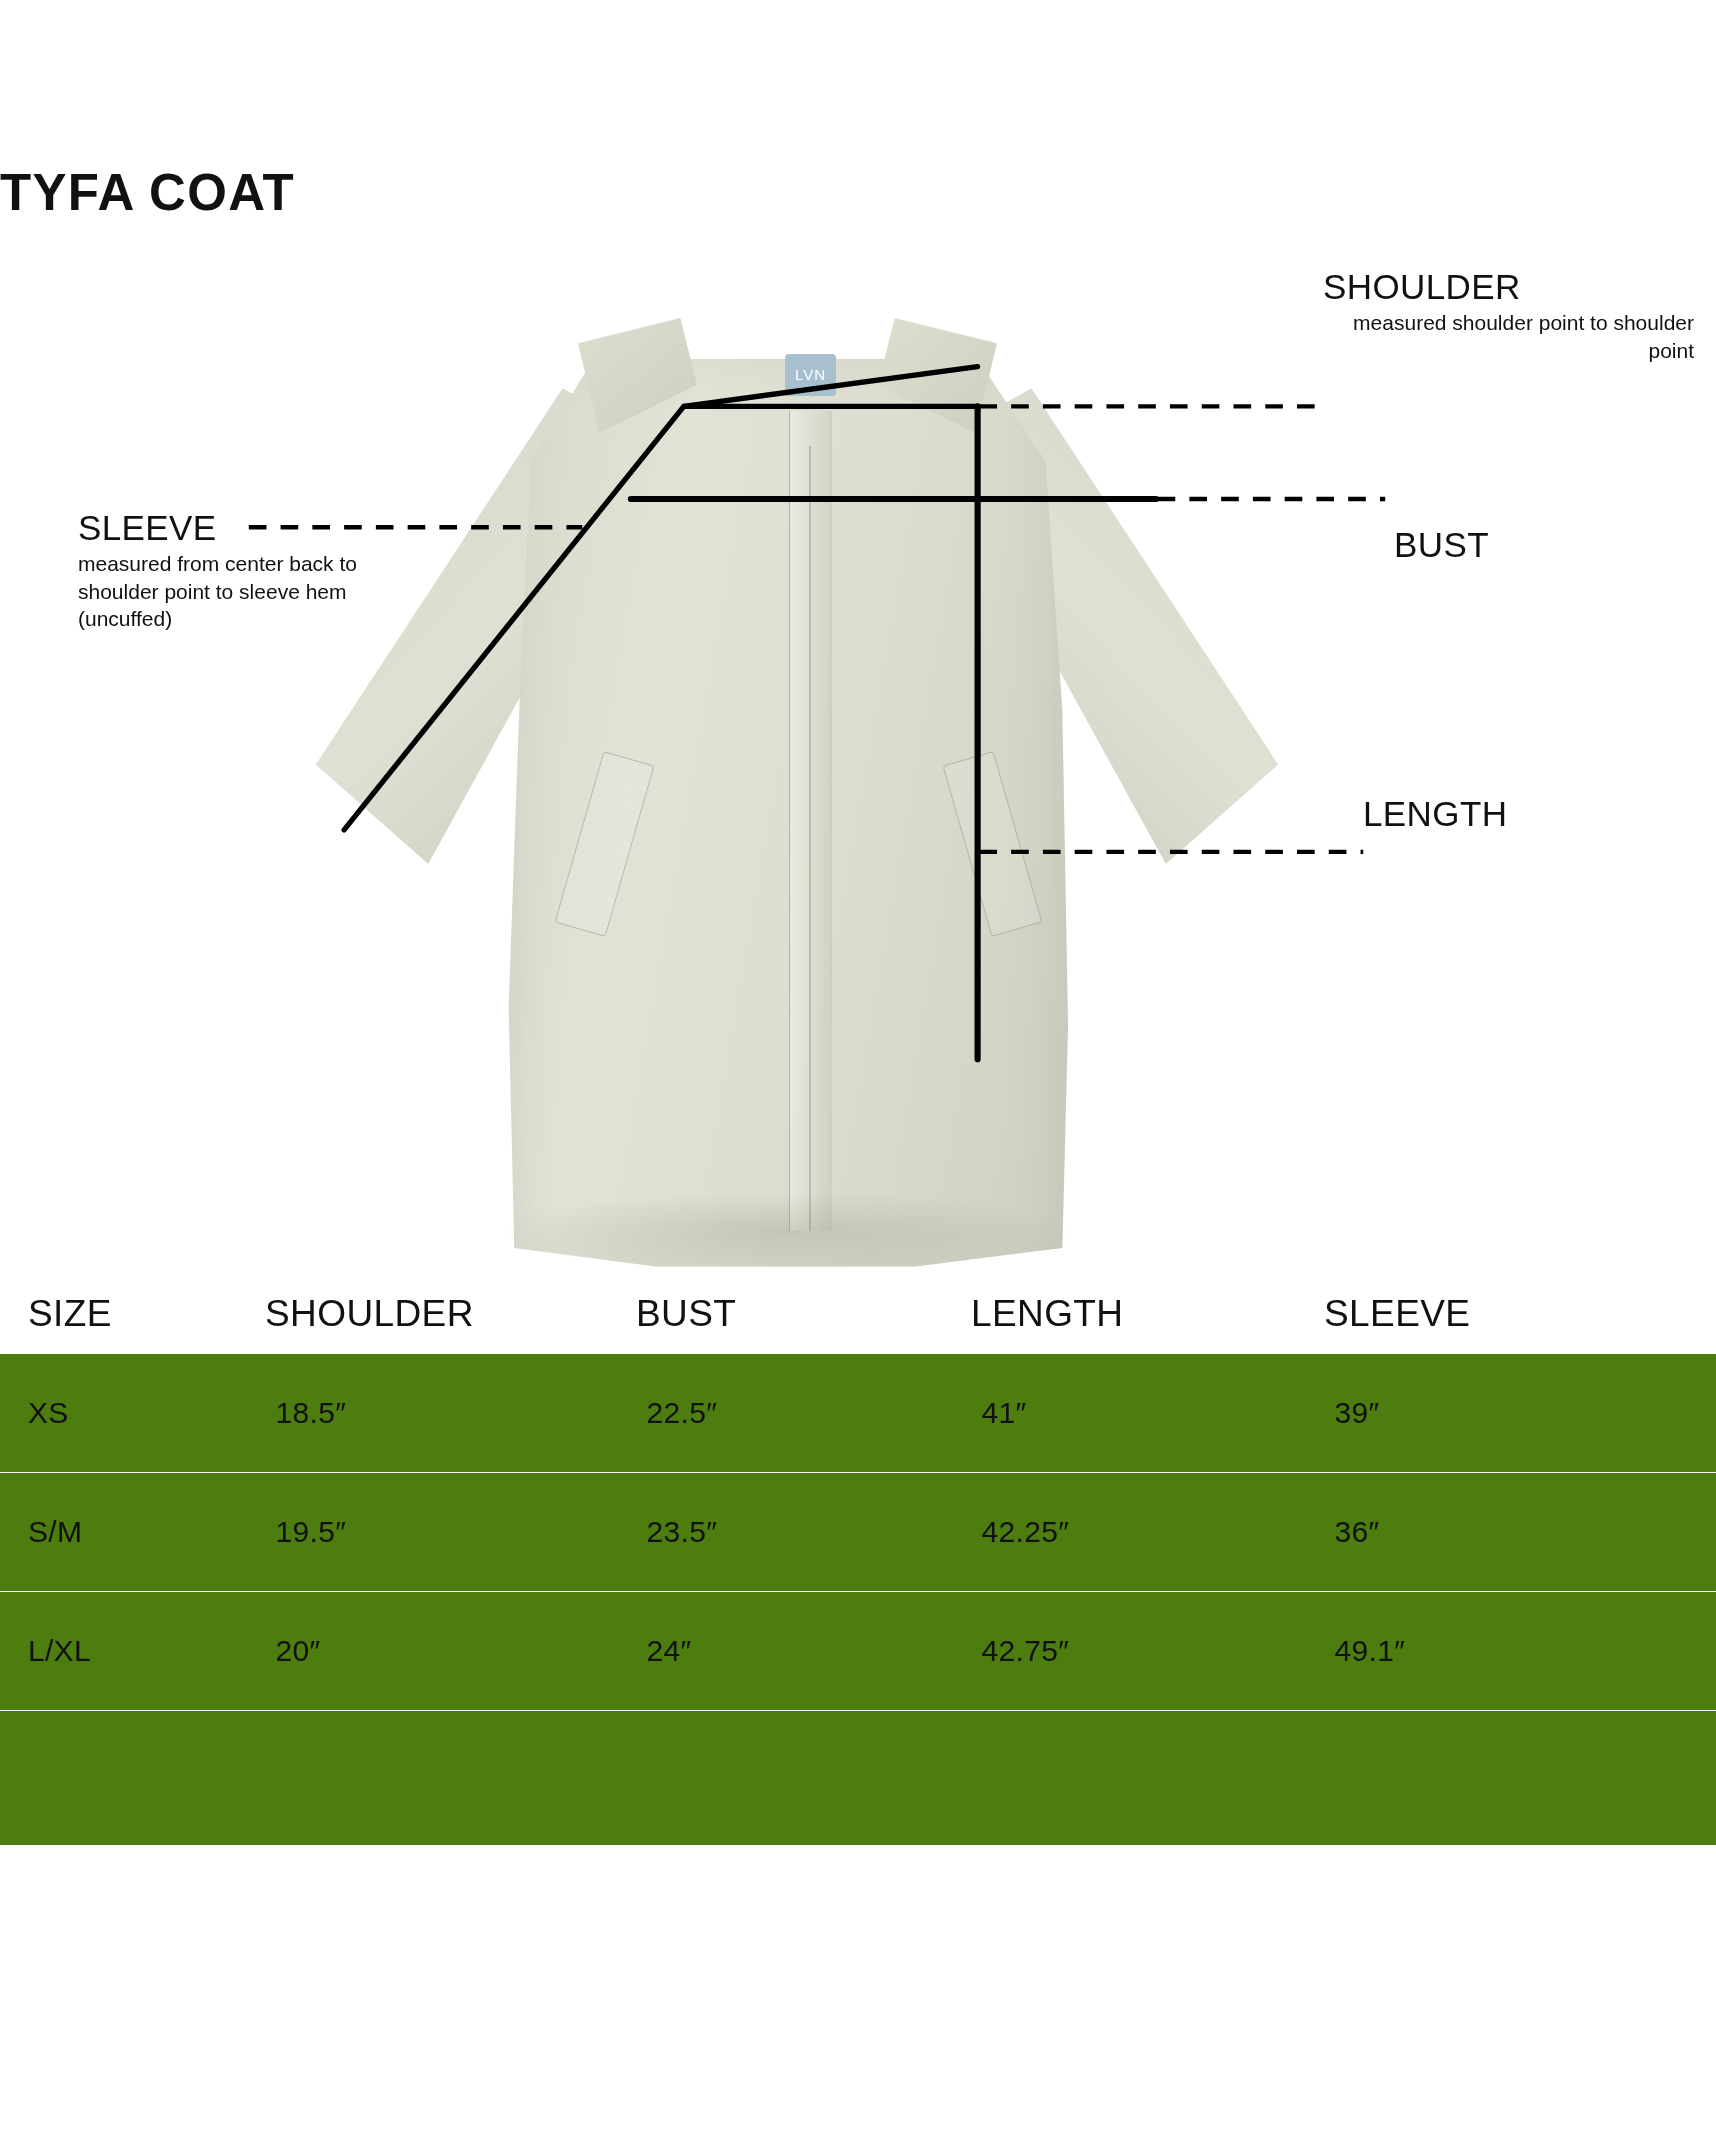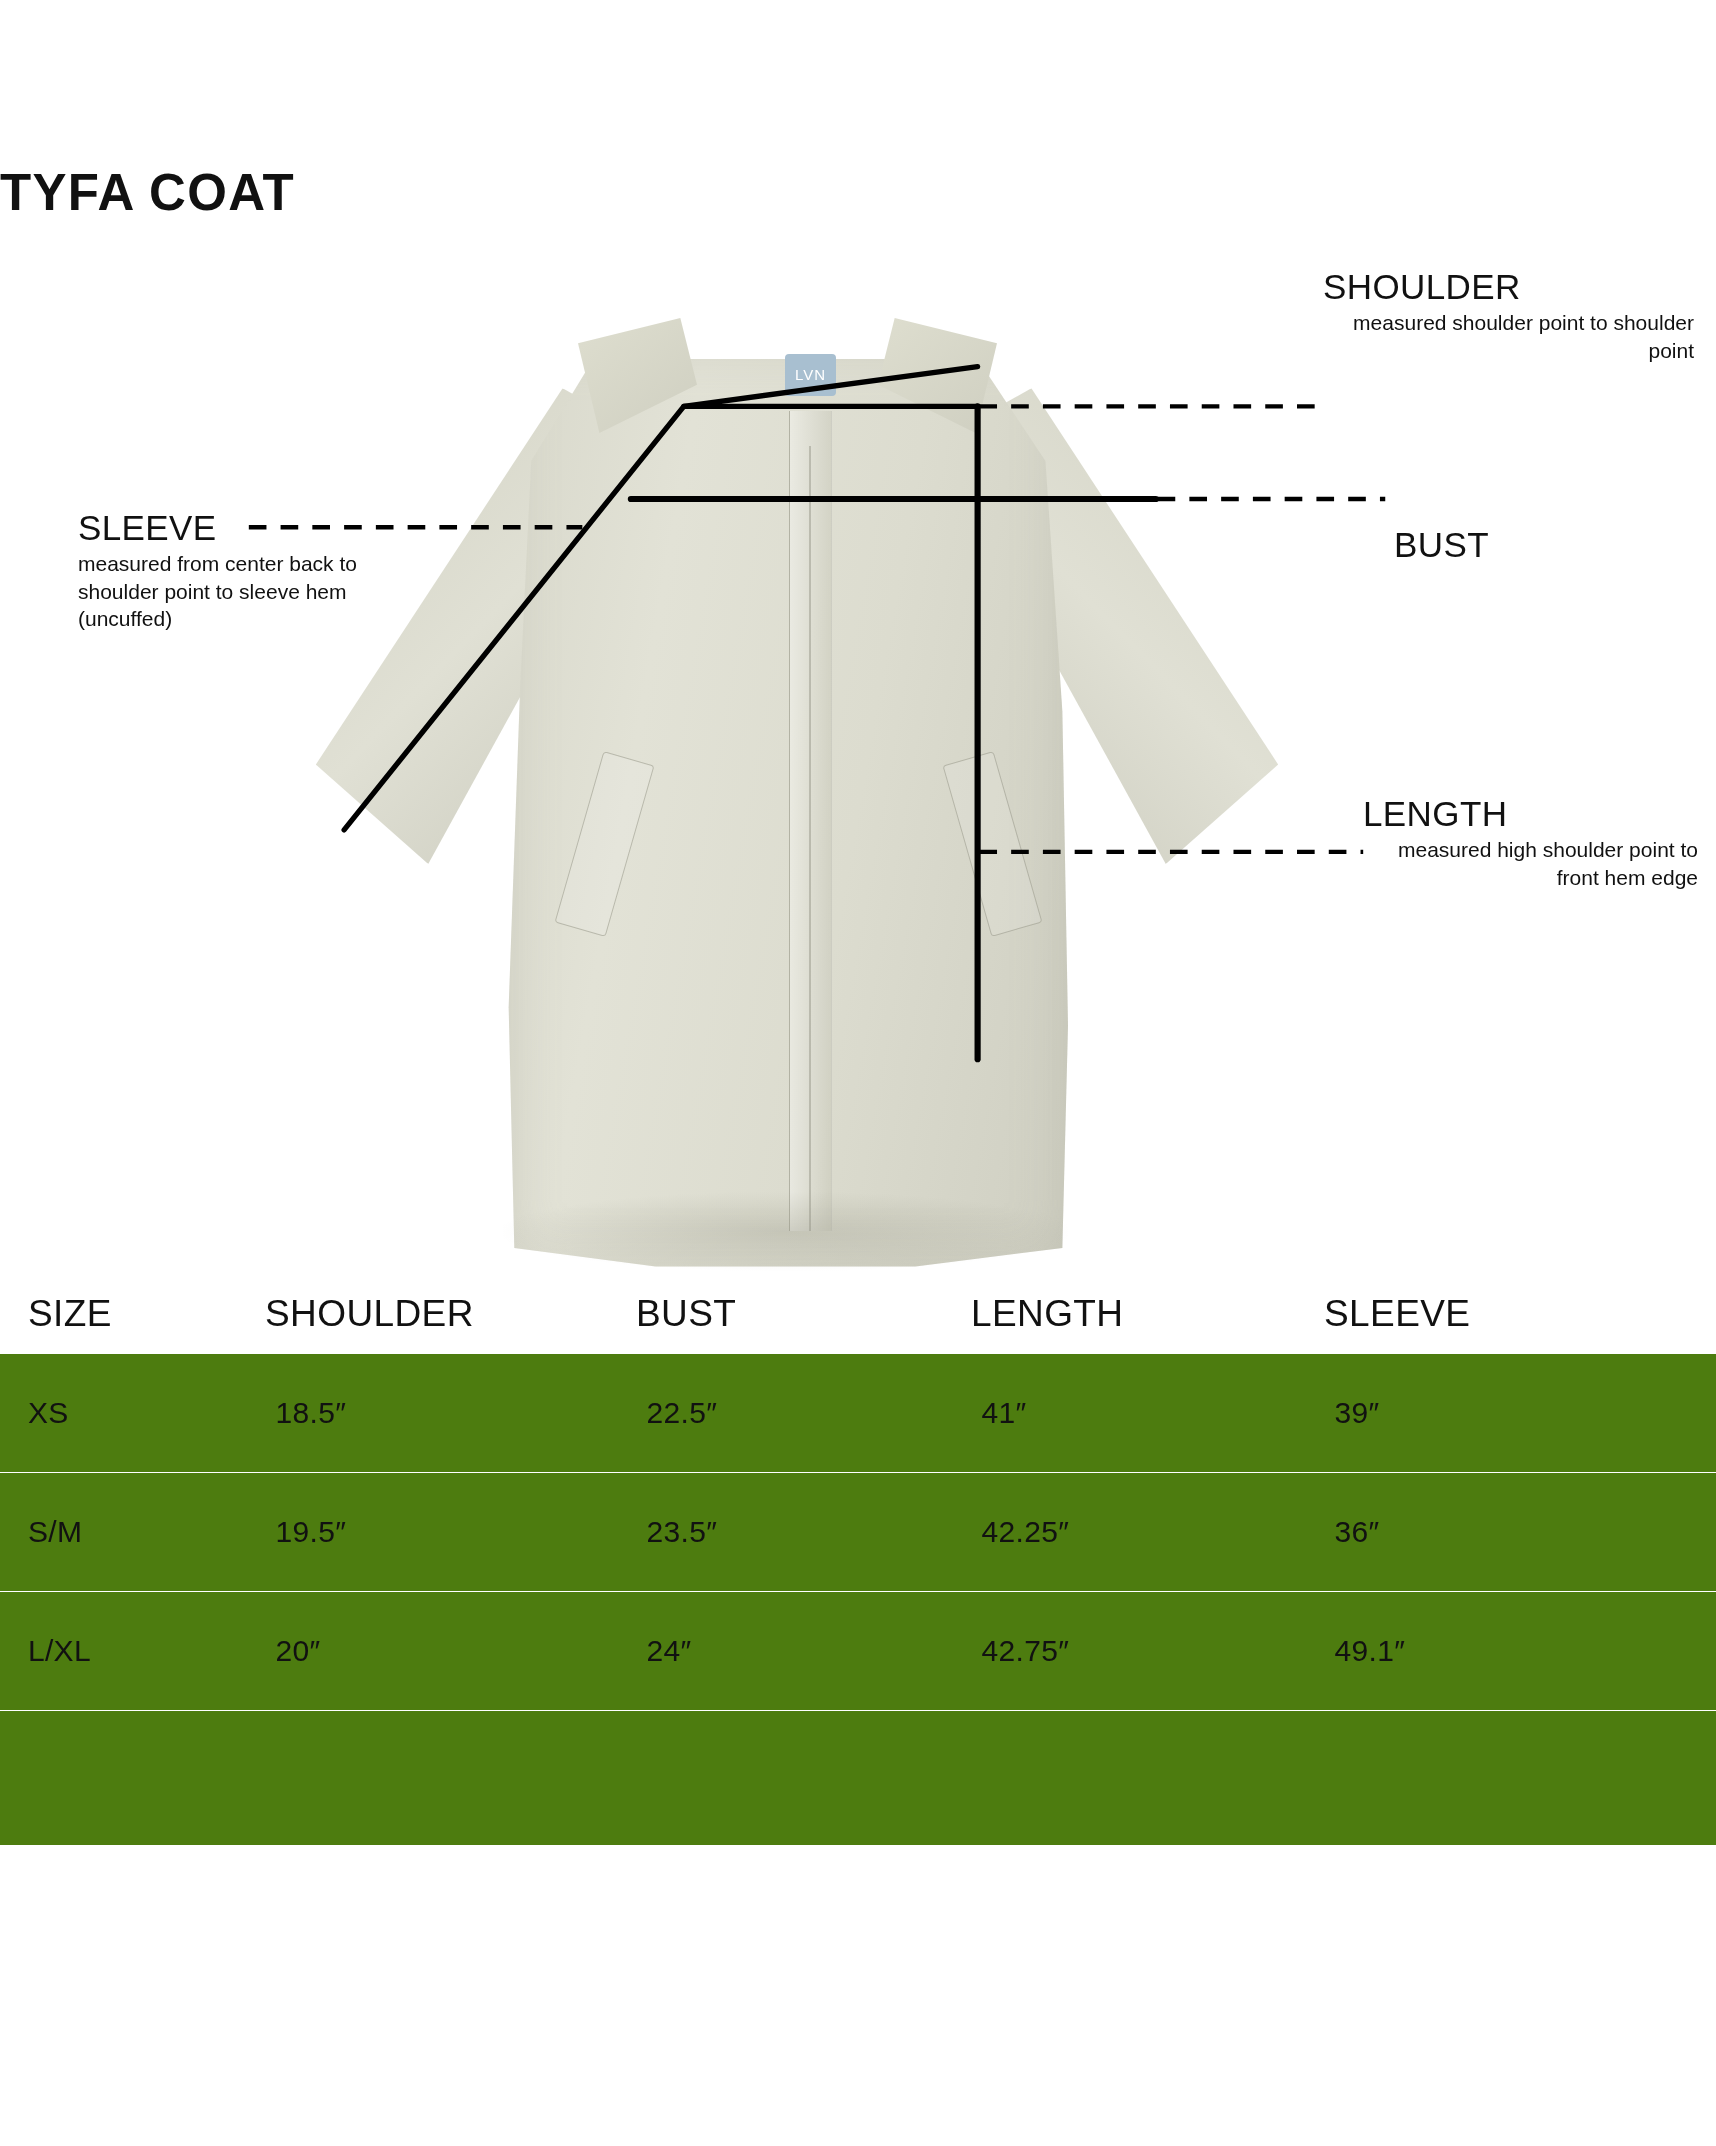--- a/index.html
+++ b/index.html
@@ -307,21 +307,20 @@
     <div class="annot-title">SHOULDER</div>
     <div class="annot-desc">measured shoulder point to shoulder point</div>
   </div>
 
   <div class="annot right" id="annot-bust">
     <div class="annot-title">BUST</div>
   </div>
 
   <div class="annot right" id="annot-length">
     <div class="annot-title">LENGTH</div>
-    <div class="annot-desc">measured high shoulder point to front hem edge</div>
   </div>
 </div>
 
 <div id="size-table">
   <table>
     <colgroup>
       <col class="c-size">
         <col class="c-shoulder">
         <col class="c-bust">
         <col class="c-length">

